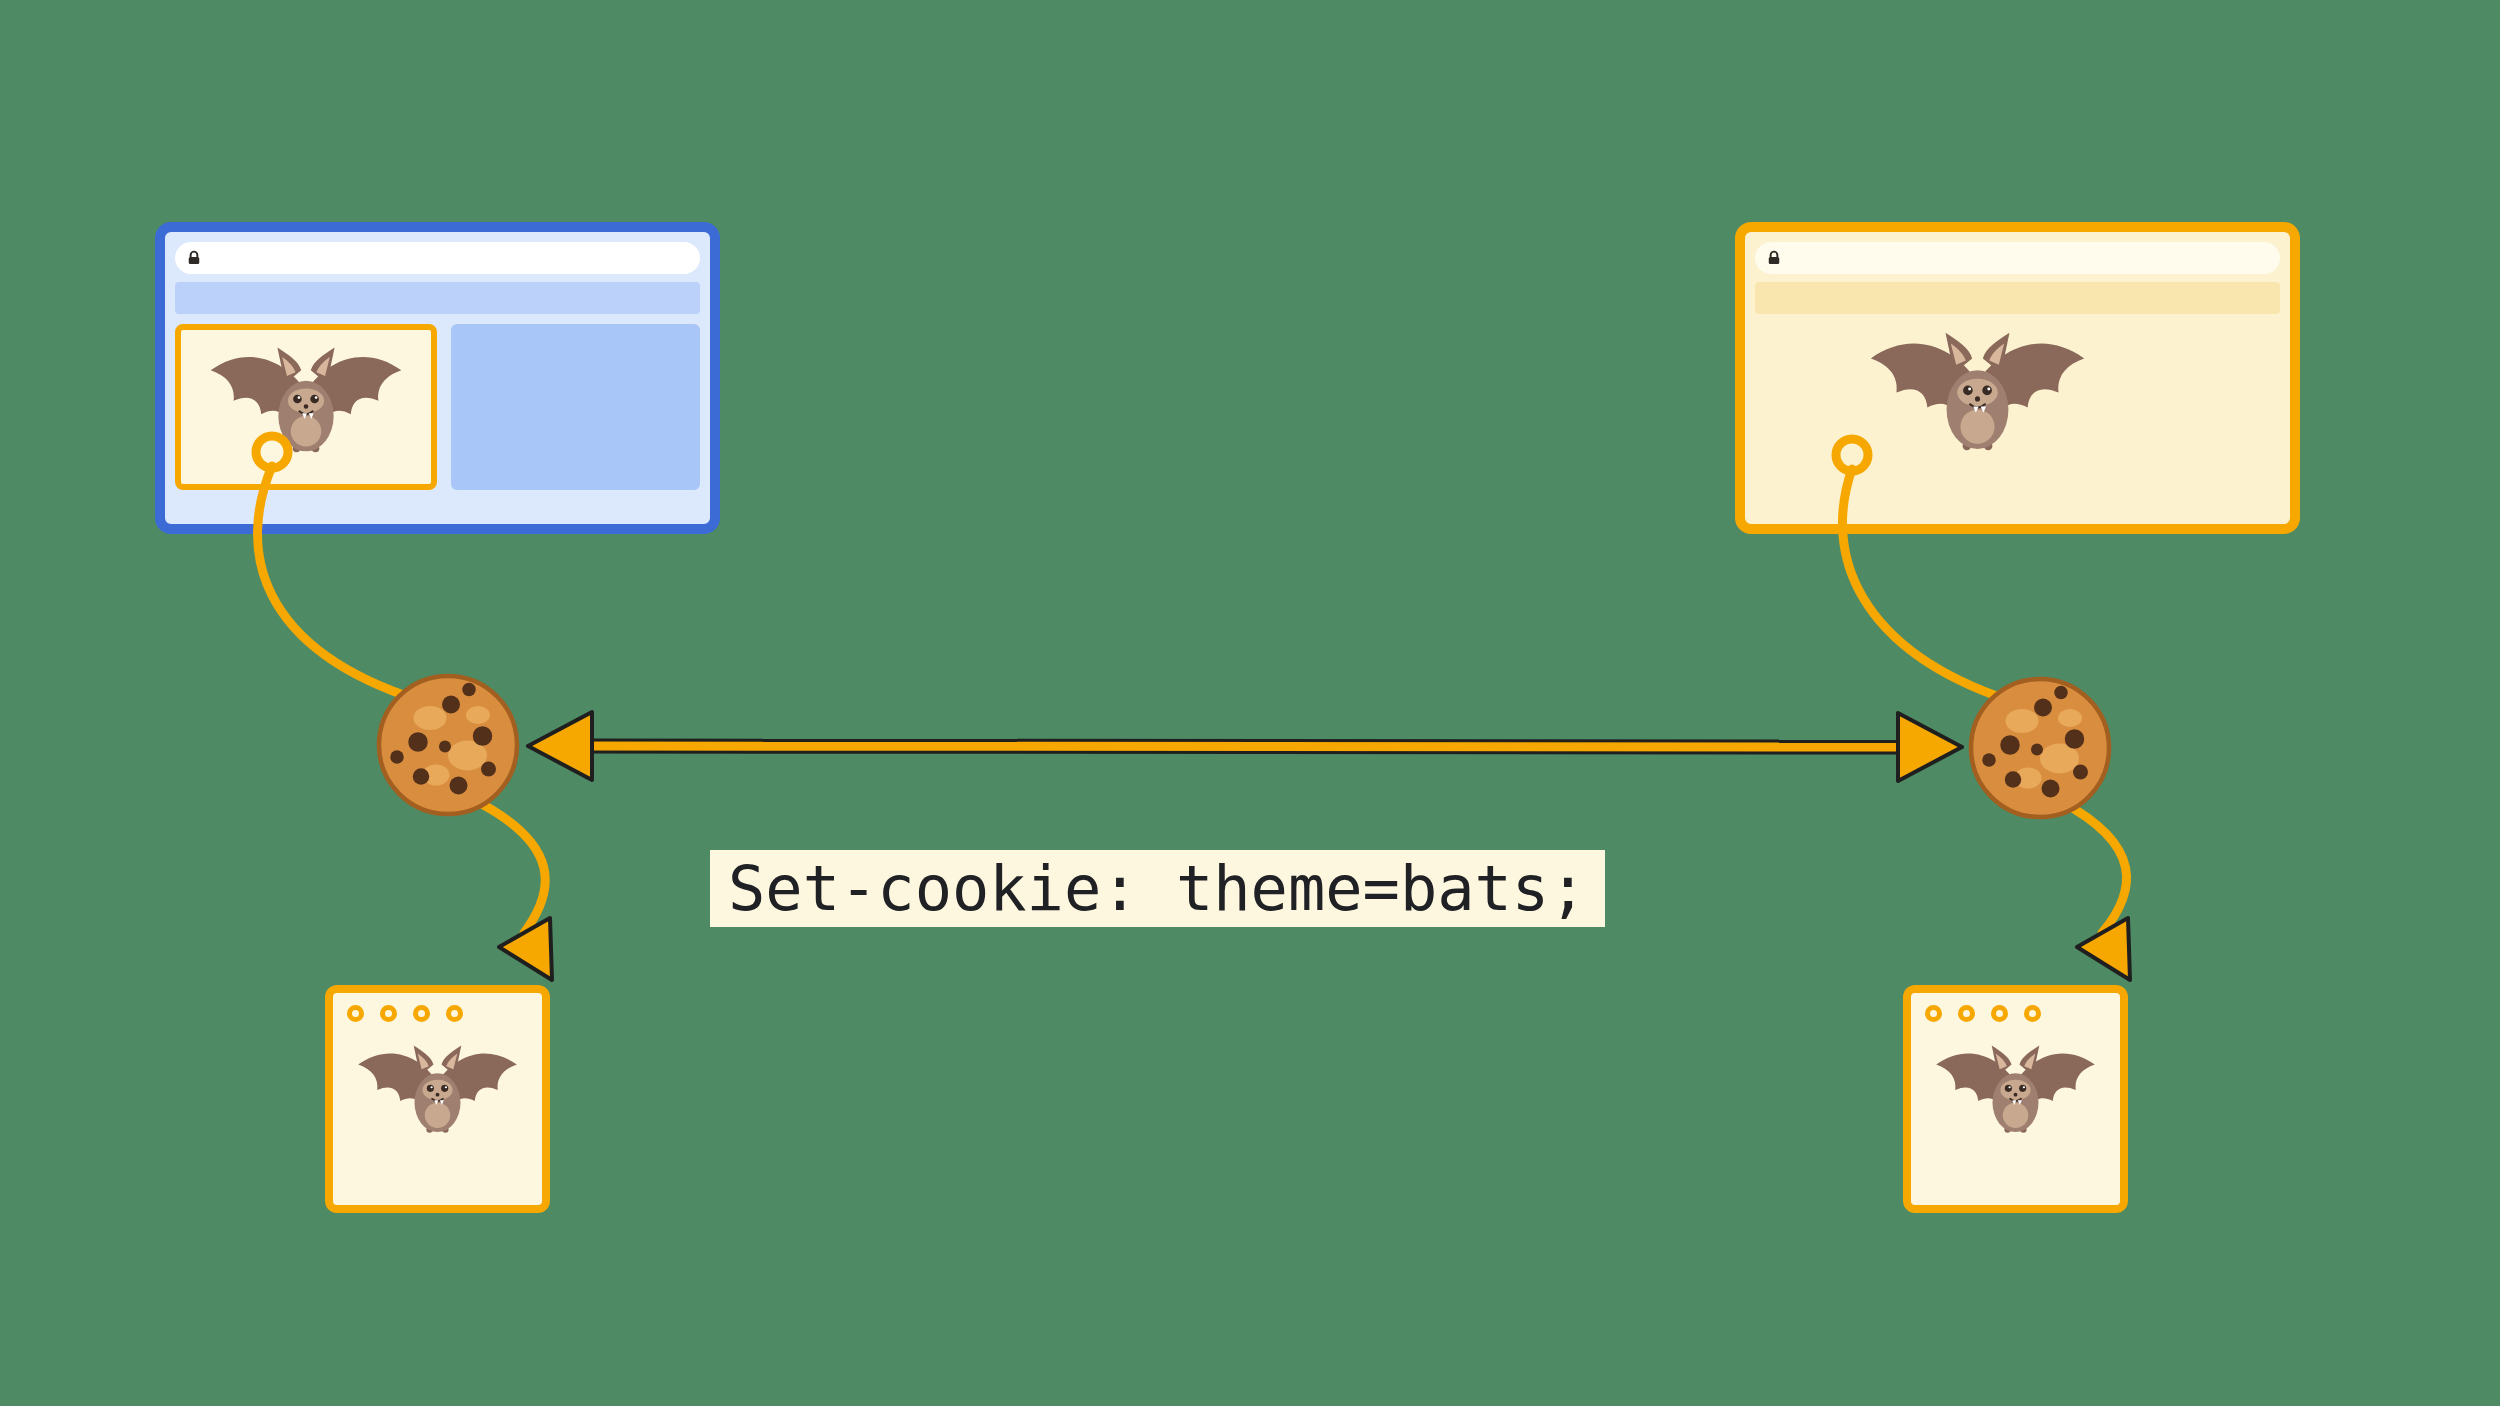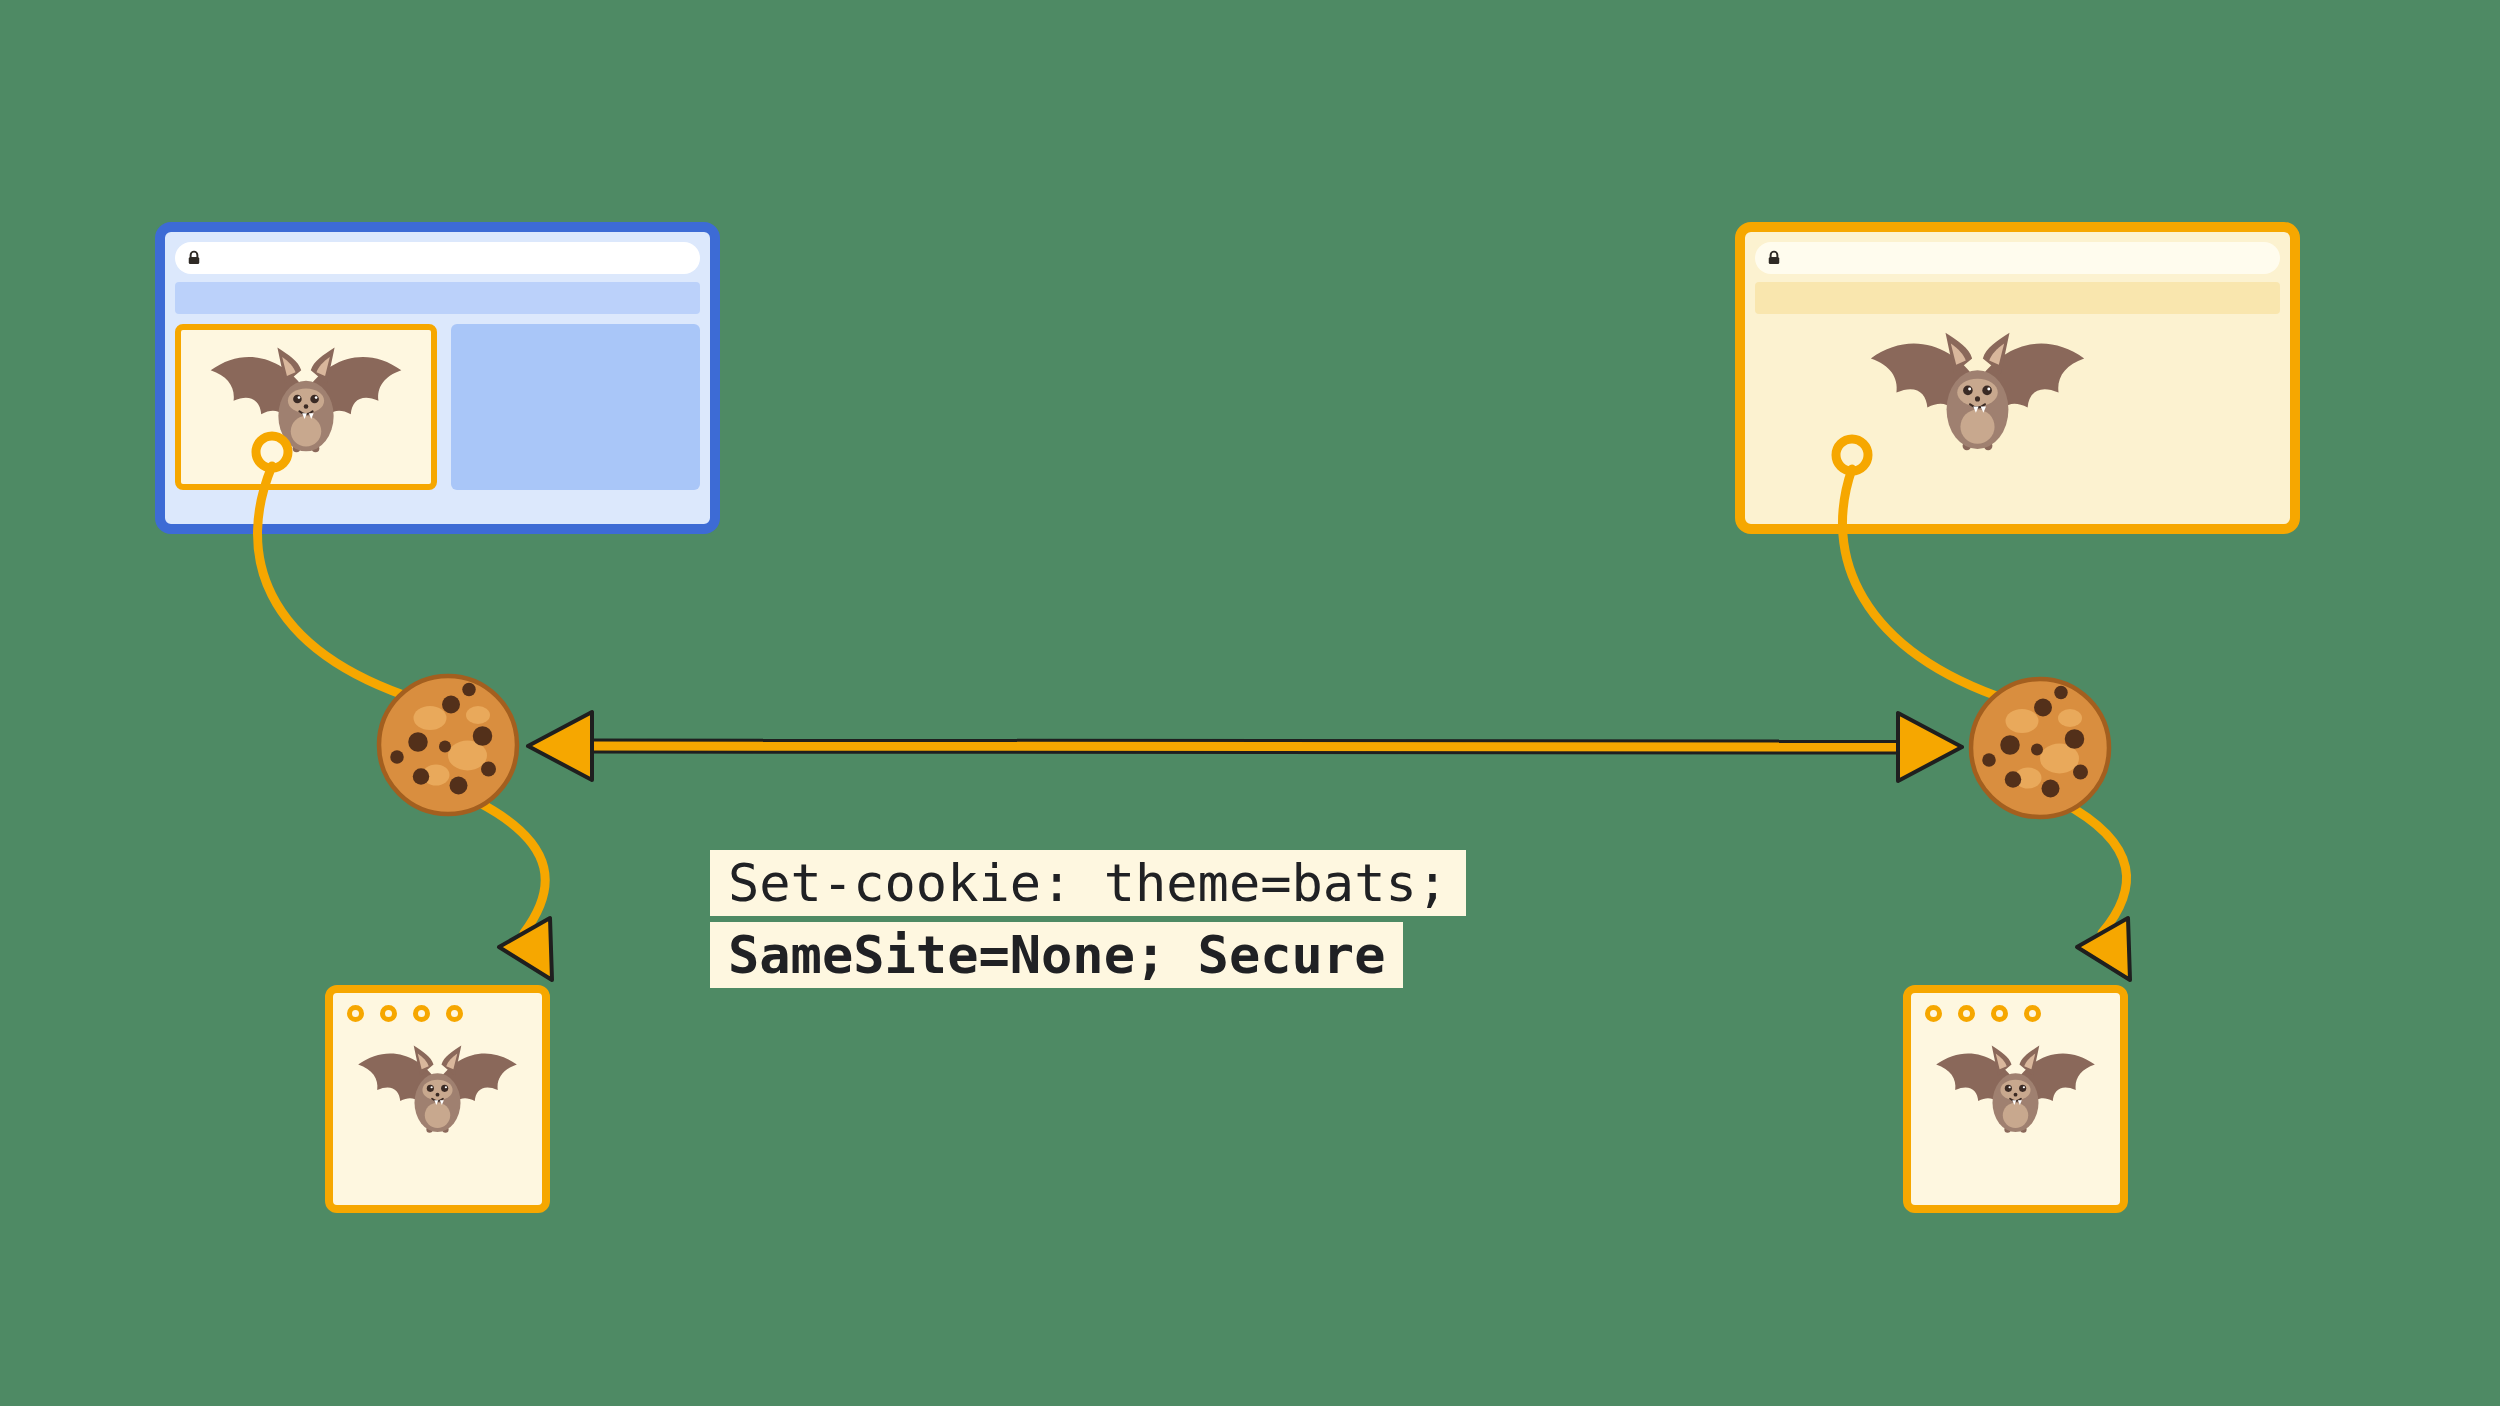--- a/index.html
+++ b/index.html
@@ -37,21 +37,21 @@
     border:8px solid var(--orange);border-radius:12px;background:var(--cream);z-index:1;}
   .card-left{left:325px;top:985px;}
   .card-right{left:1903px;top:985px;}
   .card-dots{display:flex;gap:16px;margin:12px 0 0 14px;}
   .dot{width:17px;height:17px;border-radius:50%;box-sizing:border-box;
     border:5px solid var(--orange);background:var(--cream);}
   .card-bat{display:block;margin:14px auto 0;}
 
   
   .code-label{position:absolute;left:710px;top:850px;z-index:2;
-    font-family:"DejaVu Sans Mono", monospace;font-size:52px;
+    font-family:"DejaVu Sans Mono", monospace;font-size:62px;
     line-height:1.12;color:var(--text);}
   .code-line{display:table;background:var(--cream);padding:4px 18px;
     margin-bottom:6px;white-space:pre;}
   .code-line-2{font-weight:bold;}
 
   
   .overlay{position:absolute;left:0;top:0;width:2500px;height:1406px;
     z-index:5;pointer-events:none;}
 
   .defs-svg{position:absolute;width:0;height:0;}
@@ -166,21 +166,20 @@
       <span class="dot"></span>
       <span class="dot"></span>
     </div>
     <svg class="card-bat" viewBox="0 0 220 150" width="175" height="119">
         <use href="#bat-symbol"></use>
       </svg>
   </div>
 
   <div class="code-label">
     <div class="code-line code-line-1">Set-cookie: theme=bats;</div>
-    <div class="code-line code-line-2">SameSite=None; Secure</div>
   </div>
 
   <svg class="overlay" viewBox="0 0 2500 1406">
 
     <path d="M272 466 C237 550, 258 648, 418 700" style="fill:none;stroke:var(--orange);stroke-width:9;stroke-linecap:round"></path>
     <path d="M478 802 C560 845, 556 890, 524 933" style="fill:none;stroke:var(--orange);stroke-width:9;stroke-linecap:round"></path>
     <path d="M1852 469 C1822 555, 1860 650, 2008 700" style="fill:none;stroke:var(--orange);stroke-width:9;stroke-linecap:round"></path>
     <path d="M2062 802 C2142 845, 2138 890, 2102 933" style="fill:none;stroke:var(--orange);stroke-width:9;stroke-linecap:round"></path>
 
     <g transform="translate(373,670) scale(1.5)">

